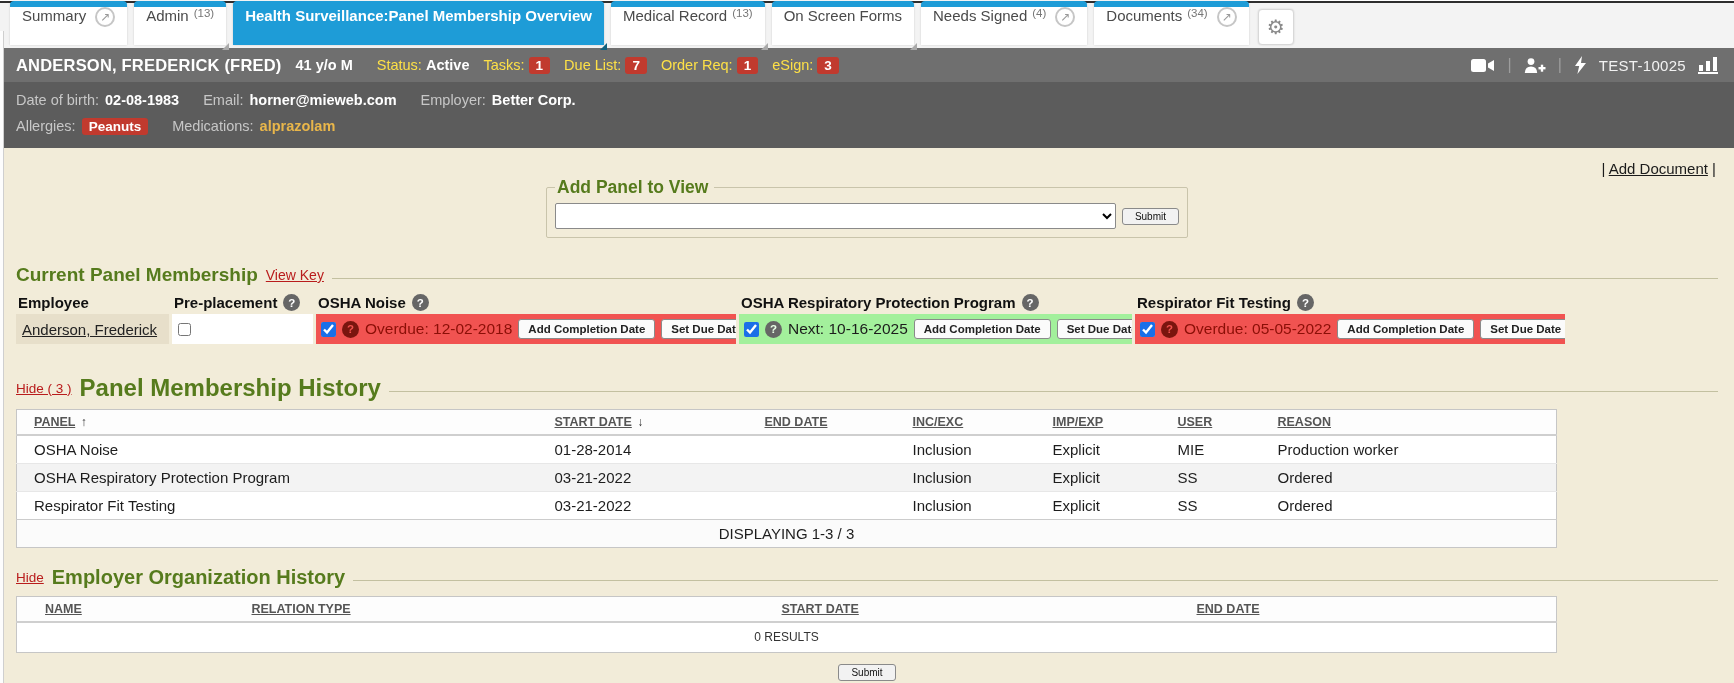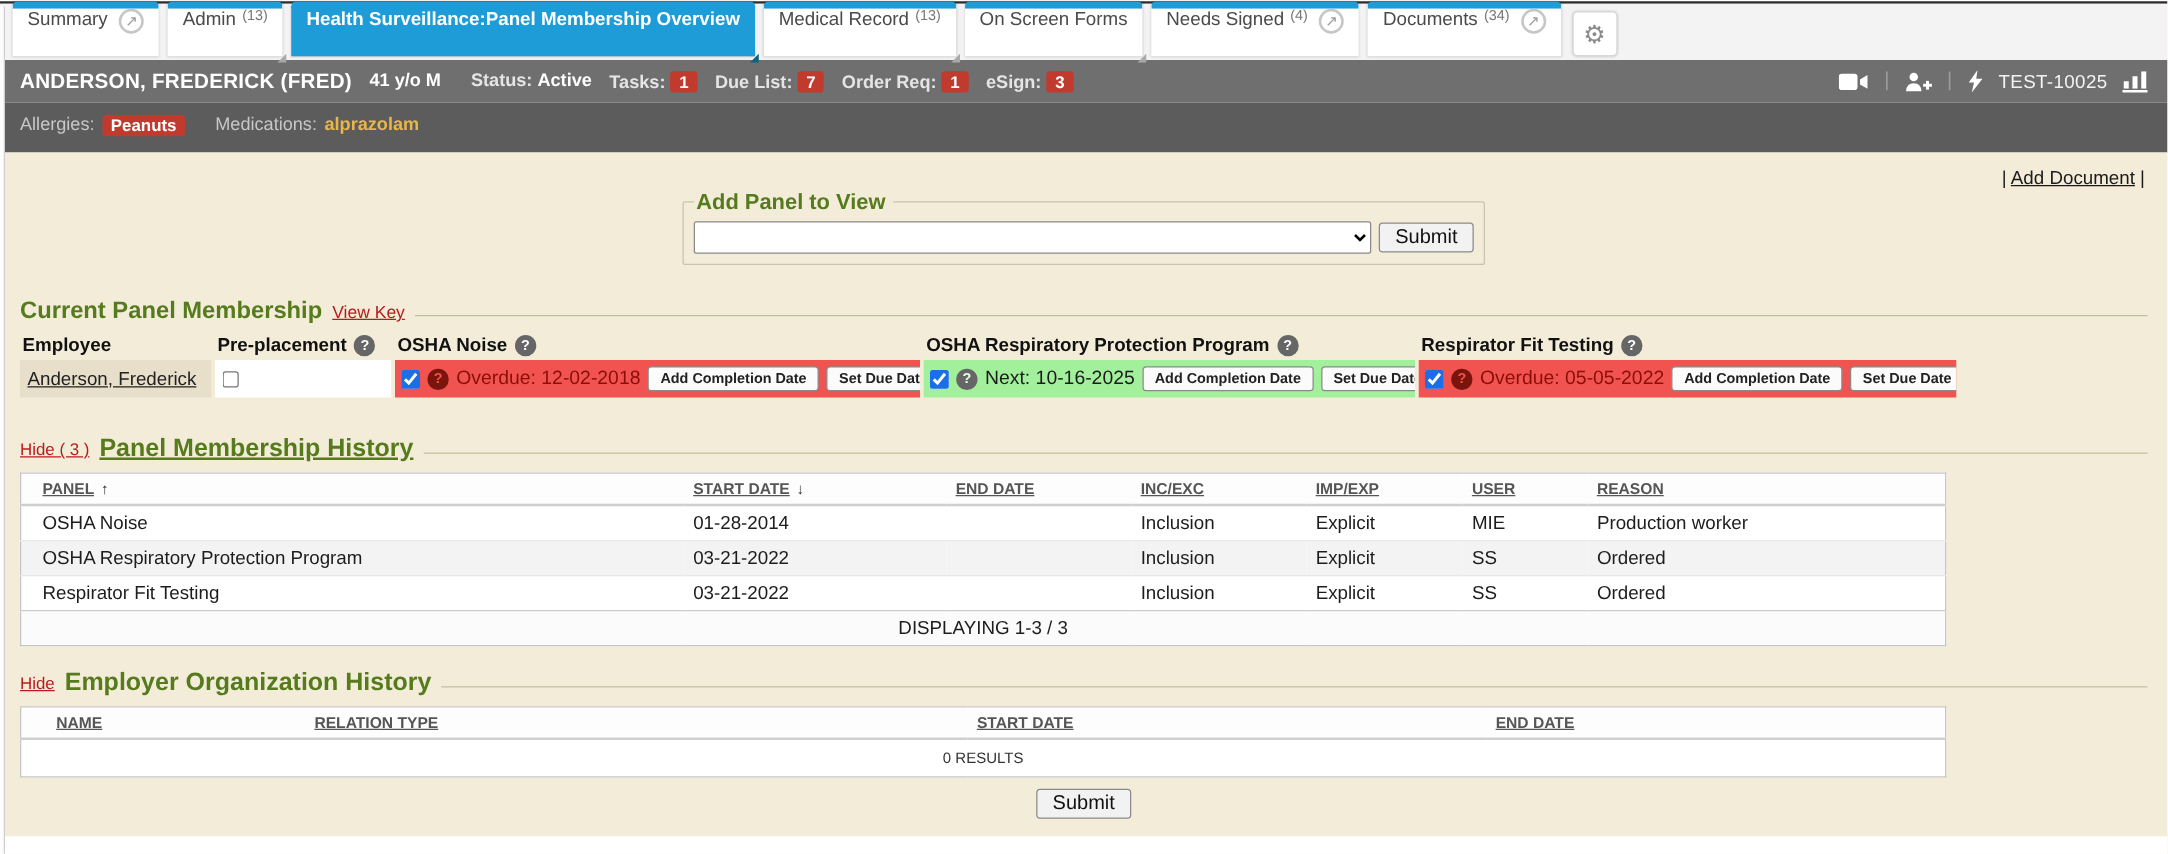--- a/index.html
+++ b/index.html
@@ -25,21 +25,21 @@
   .gearbtn { background:#fff; border:1px solid #d8d8d8; border-radius:4px;
     height:36px; width:36px; display:flex; align-items:center; justify-content:center;
     margin-left:2px; box-shadow:0 0 2px rgba(0,0,0,.15); cursor:pointer;
     color:#8a8a8a; font-size:20px; }
 
   
   .pbar { height:34px; background:#6f6f6f; color:#fff; display:flex;
     align-items:center; padding:0 16px; gap:14px; font-size:14.5px; }
   .pbar .pname { font-size:16.5px; font-weight:bold; letter-spacing:.2px; }
   .pbar .agesex { font-weight:bold; margin-right:10px; }
-  .plabel { color:#e5e5e5;font-weight:bold; }
+  .plabel { color:#fde047; }
   .pval { color:#fff; font-weight:bold; }
   .badge { background:#c13a2e; color:#fff; font-weight:bold; border-radius:3px;
     padding:1px 7px; font-size:13.5px; display:inline-block; cursor:pointer; }
   .pright { margin-left:auto; display:flex; align-items:center; gap:12px; }
   .sep { color:#9d9d9d; font-size:16px; }
   .icobtn { display:flex; align-items:center; cursor:pointer; }
   .sysid { font-size:15px; color:#f2f2f2; letter-spacing:.3px; }
   .chartico { border-bottom:2px solid #fff; padding-bottom:1px; }
 
   .pinfo { background:#5c5c5c; color:#c7c7c7; padding:5px 16px 9px; font-size:14.5px; }
@@ -58,21 +58,21 @@
   .adddoc .lnk { text-decoration:underline; }
 
   fieldset.addpanel { width:642px; margin:0 auto; border:1px solid #c9c4ab;
     border-radius:2px; padding:5px 8px 8px; }
   fieldset.addpanel legend { color:#567b1d; font-weight:bold; font-size:17.5px;
     padding:0 6px 0 2px; }
   .addpanel-row { display:flex; gap:6px; align-items:center; }
   .addpanel select { flex:1; height:26px; border:1px solid #8a8a8a; border-radius:2px;
     background:#fff; font-size:14px; }
   .btn { background:#f2f2f2; border:1px solid #8a8a8a; border-radius:3px;
-    font-size:16px; color:#111; padding:2px 12px; cursor:pointer;
+    font-size:10px; color:#111; padding:2px 12px; cursor:pointer;
     font-family:"Liberation Sans",sans-serif; }
 
   .sect-head { display:flex; align-items:center; margin:0 16px; gap:8px; }
   .sect-head .hline { flex:1; border-top:1px solid #c3c0a0; margin-top:6px; }
   .gtitle { color:#567b1d; font-weight:bold; }
   .glink { color:#b91c1c; font-weight:normal; text-decoration:underline; cursor:pointer;text-align:right; }
 
   
   .cpm-head { margin-top:26px; }
   .cpm-head .gtitle { font-size:19px; }
@@ -95,21 +95,21 @@
   .red .help { background:#7a150e; color:#f0524e; }
   .green .help { background:#666; color:#eaffe8; }
   .stxt-red { color:#8b0f07; font-size:15.5px; }
   .stxt-green { color:#1c1c1c; font-size:15.5px; }
   .cellbtn { background:#fbfbfb; border:1px solid #8a8a8a; border-radius:3px;
     font-size:11.5px; font-weight:bold; color:#222; padding:3px 9px; cursor:pointer;
     white-space:nowrap; font-family:"Liberation Sans",sans-serif; }
 
   
   .pmh-head { margin-top:30px; }
-  .pmh-head .gtitle { font-size:20px;text-decoration:underline; }
+  .pmh-head .gtitle { font-size:24px; }
   .pmh-head .glink { font-size:13.5px; }
   table.grid { width:1541px; margin:7px 16px 0; border-collapse:collapse;
     background:#fff; border:1px solid #c6c6c6; }
   table.grid th { text-align:left; font-size:12.5px; font-weight:bold; color:#555;
     padding:5px 8px; border-bottom:2px solid #cfcfcf; background:#fdfdfd; white-space:nowrap; }
   table.grid th .col-lnk { color:#555; text-decoration:underline; cursor:pointer; }
   .sort { text-decoration:none; color:#333; font-size:12px; margin-left:2px; }
   table.grid td { font-size:15px; color:#1d1d1d; padding:5px 8px; height:28px; }
   tr.alt td { background:#f3f3f3; }
   tr.rowline td { border-top:1px solid #e7e7e7; }
@@ -207,20 +207,34 @@
       <svg width="20" height="14" viewBox="0 0 20 14">
           <rect x="1" y="8" width="4" height="6" fill="#fff"></rect>
           <rect x="8" y="4" width="4" height="10" fill="#fff"></rect>
           <rect x="15" y="0" width="4" height="14" fill="#fff"></rect>
         </svg>
     </span>
   </span>
 </div>
 
 <div class="pinfo">
+  <div class="line">
+    <span class="grp">
+      <span>Date of birth:</span>
+      <span class="ival">02-08-1983</span>
+    </span>
+    <span class="grp">
+      <span>Email:</span>
+      <span class="ival">horner@mieweb.com</span>
+    </span>
+    <span class="grp">
+      <span>Employer:</span>
+      <span class="ival">Better Corp.</span>
+    </span>
+  </div>
   <div class="line">
     <span class="grp">
       <span>Allergies:</span>
       <span class="badge">Peanuts</span>
     </span>
     <span class="grp">
       <span>Medications:</span>
       <span class="med">alprazolam</span>
     </span>
   </div>

